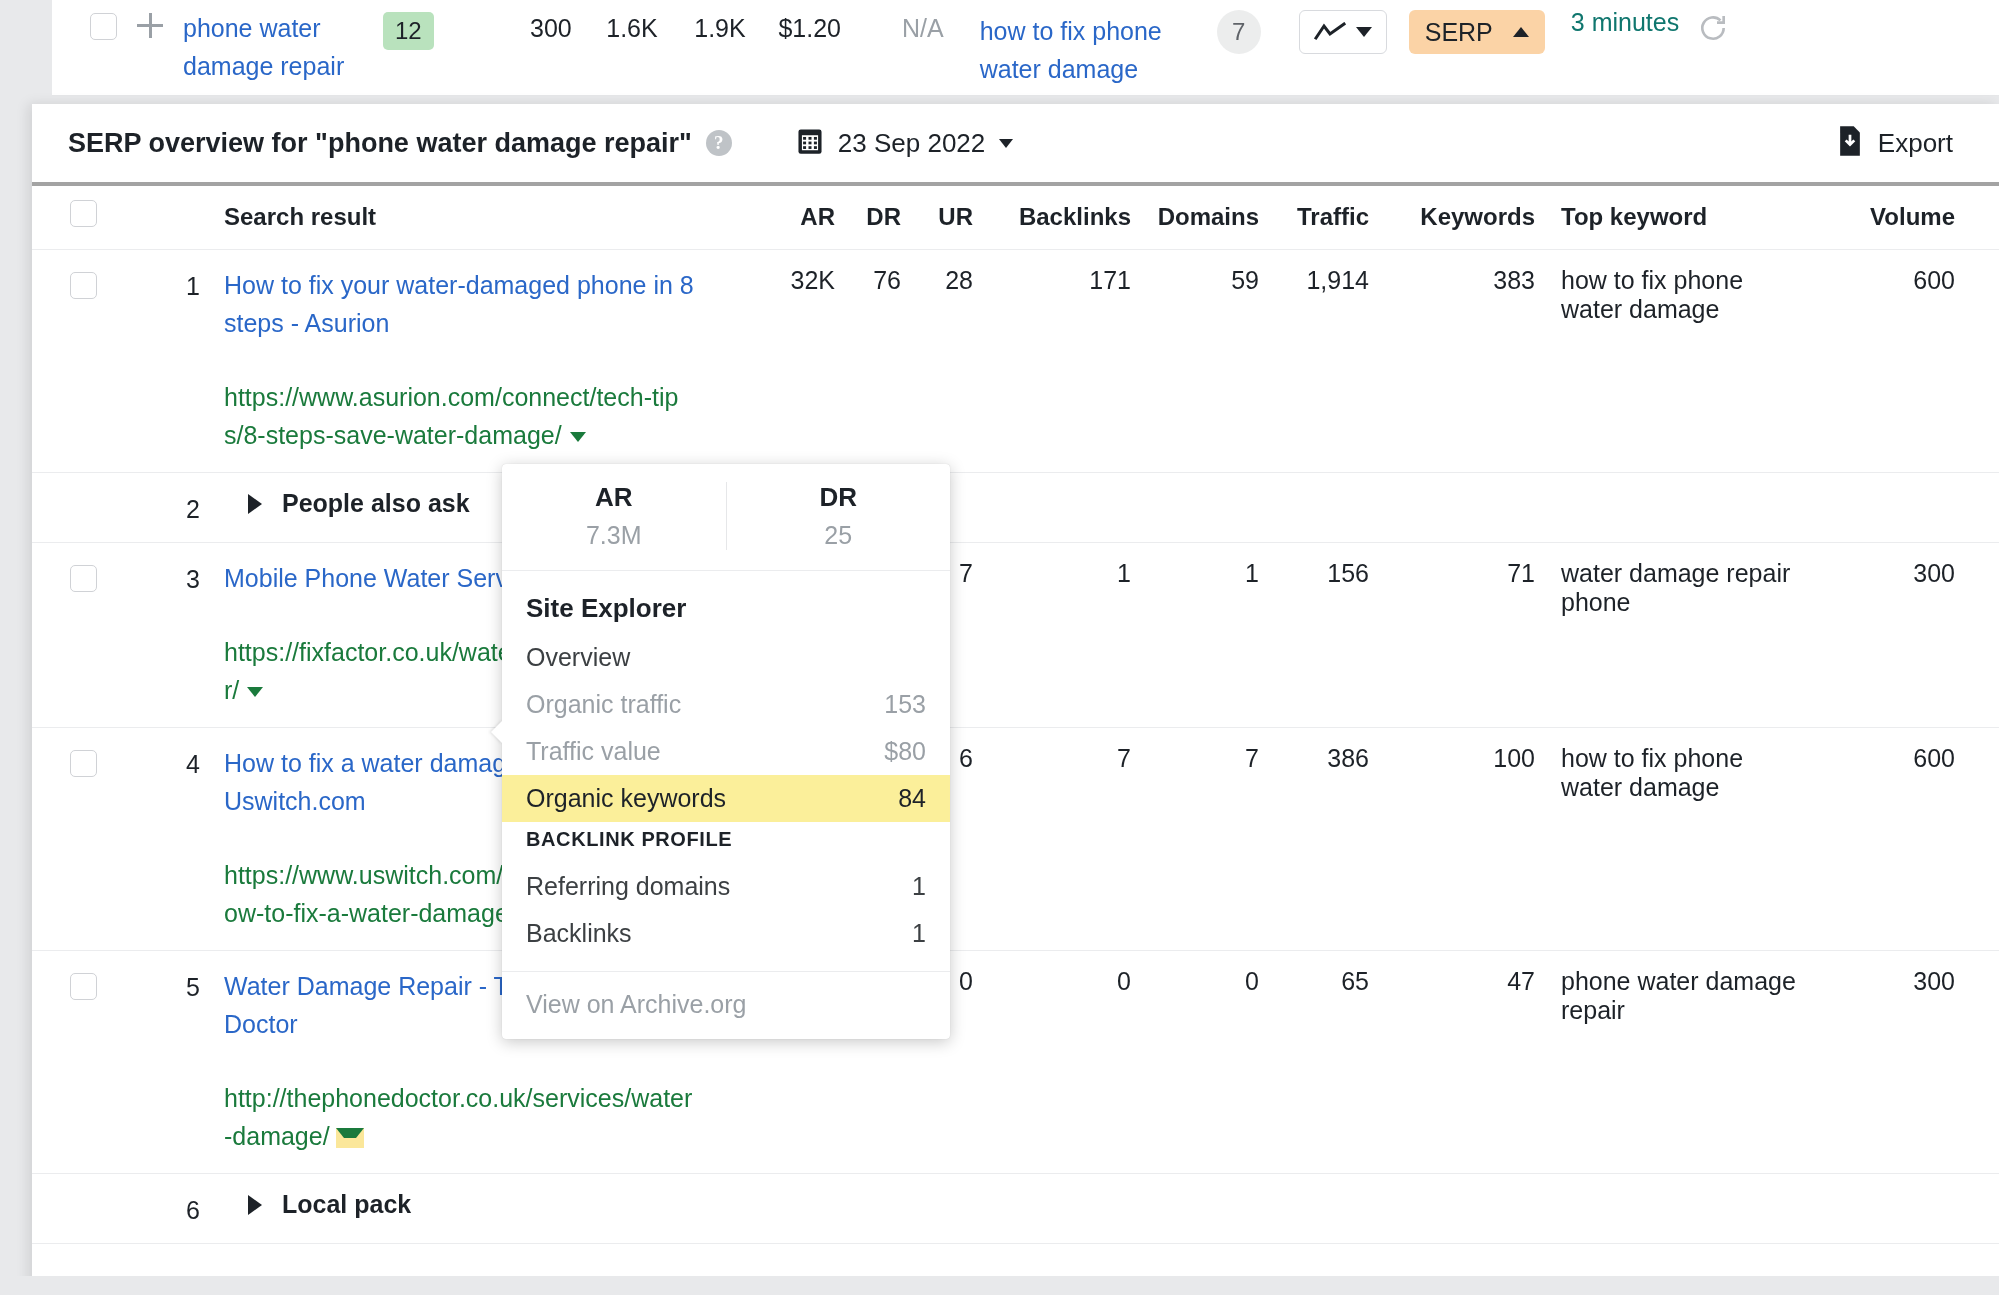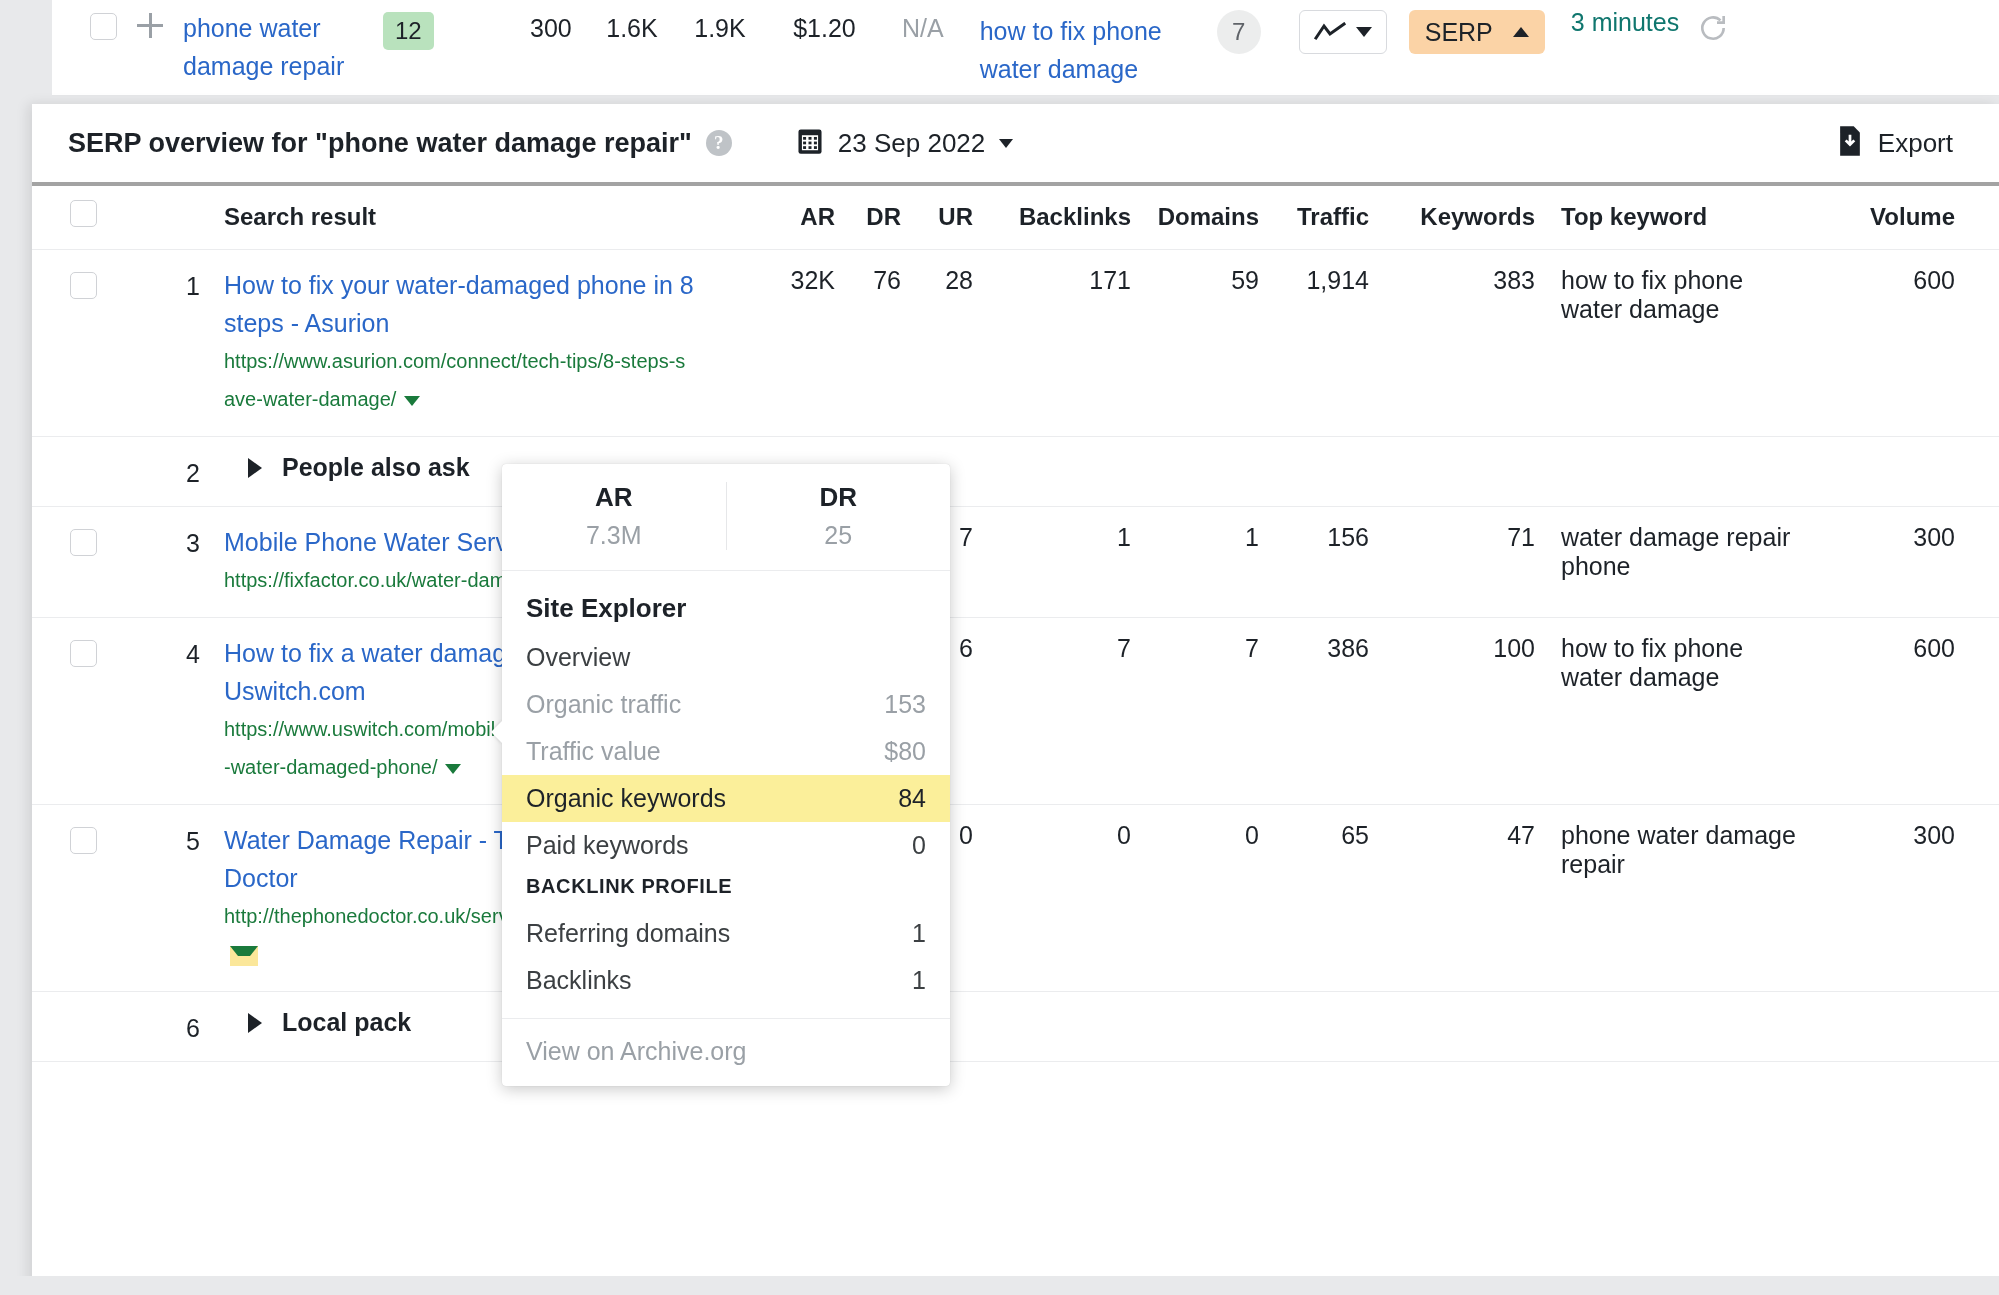--- a/index.html
+++ b/index.html
@@ -54,21 +54,21 @@
     background: #b9e2bd; color: #1d2228;
     font-size: 24px; font-weight: 400;
     border-radius: 5px;
     min-width: 26px; padding: 5px 12px;
     text-align: center;
   }
   .kw-m { flex: none; margin-top: 14px; font-size: 25px; color: #1d2228; text-align: right; }
   .kw-m.vol  { width: 76px; margin-left: 62px; }
   .kw-m.kd   { width: 68px; margin-left: 18px; }
   .kw-m.tp   { width: 70px; margin-left: 18px; }
-  .kw-m.cpc  { width: 92px; margin-left: 18px; }
+  .kw-m.cpc  { width: 92px; margin-left: 18px; text-align: center; }
   .kw-m.na   { width: 66px; margin-left: 22px; color: #9aa0a6; }
   .kw-topkw {
     width: 195px; margin: 12px 0 0 36px; flex: none;
     color: #2a67c8; font-size: 25px; line-height: 38px;
   }
   .kw-circle {
     margin: 10px 0 0 42px; flex: none;
     width: 44px; height: 44px; border-radius: 50%;
     background: #eceded; color: #5f6368;
     font-size: 24px; line-height: 44px; text-align: center;
@@ -144,21 +144,21 @@
   .c-dom   { width: 128px; }
   .c-tr    { width: 110px; }
   .c-kwc   { width: 166px; }
   .c-topkw { width: 244px; text-align: left !important; padding-left: 26px !important; }
   .c-vol   { width: 150px; padding-right: 44px !important; }
   th.c-topkw { padding-left: 26px !important; }
   th.c-vol  { padding-right: 44px !important; }
   th.c-cb   { padding-left: 38px !important; }
 
   .res-title { color: #2a67c8; font-size: 25px; line-height: 38px; width: 470px; }
-  .res-url   { color: #1a7a3c; font-size: 20px; line-height: 38px; width: 470px; word-break: break-all; }
+  .res-url   { color: #1a7a3c; font-size: 25px; line-height: 38px; width: 470px; word-break: break-all; margin-top: 36px; }
   .url-caret { display: inline-block; width: 0; height: 0; vertical-align: middle;
                border-left: 8px solid transparent; border-right: 8px solid transparent;
                border-top: 10px solid #1a7a3c; margin-left: 8px; }
   .url-caret.hl { box-sizing: content-box; background: #fbe79a; padding: 5px 6px; margin-left: 6px; }
   .link { color: #2a67c8; }
   .feat { display: flex; align-items: center; gap: 20px; padding-left: 24px; }
   .feat-tri { width: 0; height: 0; border-top: 10px solid transparent; border-bottom: 10px solid transparent; border-left: 14px solid #1d2228; }
   .feat-lbl { font-size: 25px; font-weight: 700; color: #1d2228; }
   td.c-cb .cb { margin-top: 6px; }
   td.c-num { padding-top: 22px !important; }
@@ -414,24 +414,20 @@
           <span class="v">153</span>
         </div>
         <div class="popup-item muted">
           <span class="k">Traffic value</span>
           <span class="v">$80</span>
         </div>
         <div class="popup-item hl">
           <span class="k">Organic keywords</span>
           <span class="v">84</span>
         </div>
-        <div class="popup-item">
-          <span class="k">Paid keywords</span>
-          <span class="v">0</span>
-        </div>
 
         <div class="popup-sub">BACKLINK PROFILE</div>
         <div class="popup-item">
           <span class="k">Referring domains</span>
           <span class="v">1</span>
         </div>
         <div class="popup-item">
           <span class="k">Backlinks</span>
           <span class="v">1</span>
         </div>

